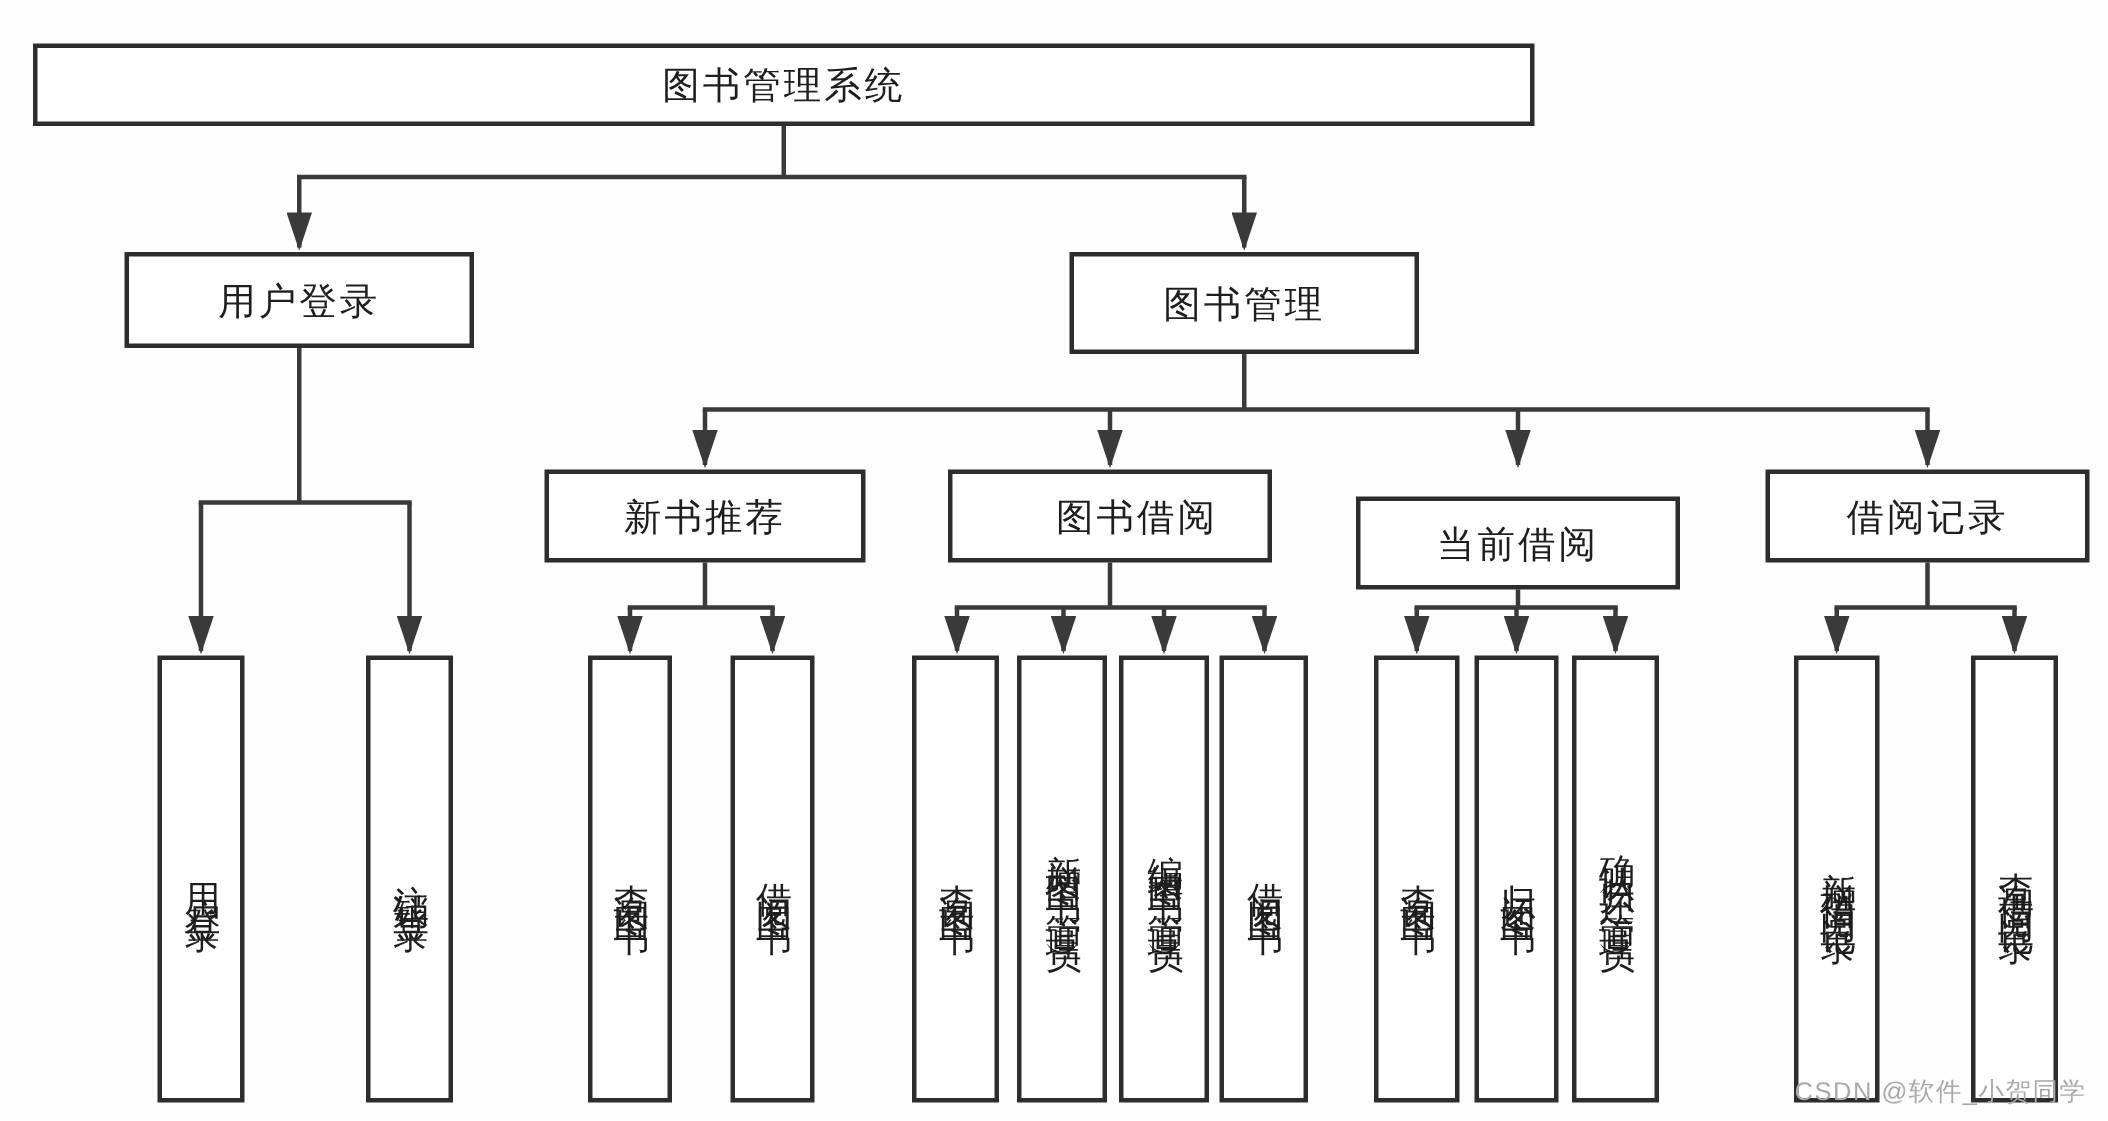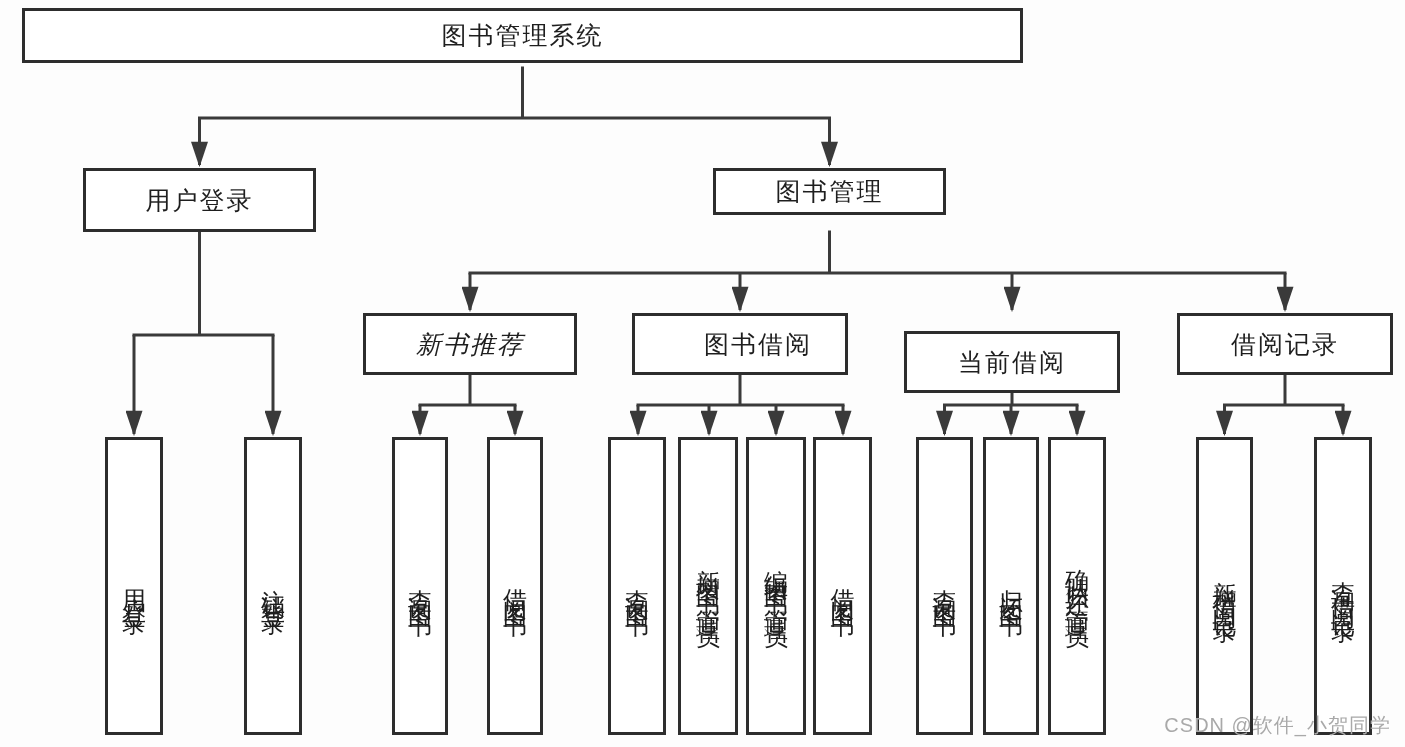--- a/index.html
+++ b/index.html
@@ -43,21 +43,21 @@
     writing-mode: vertical-rl;
     text-orientation: mixed;
     letter-spacing: 8px;
     line-height: 1;
     white-space: nowrap;
   }
   .watermark {
     position: absolute;
     right: 14px;
     bottom: 8px;
-    font-size: 20px;
+    font-size: 17px;
     color: #a9a9a9;
     letter-spacing: 1px;
     white-space: nowrap;
   }
 </style>
 </head>
 <body>
 
 <div id="canvas">
 
@@ -108,32 +108,32 @@
 
       <line x1="944.5" y1="405" x2="944.5" y2="434"></line>
       <line x1="1011" y1="405" x2="1011" y2="434"></line>
       <line x1="1077" y1="405" x2="1077" y2="434"></line>
 
       <line x1="1224.5" y1="405" x2="1224.5" y2="434"></line>
       <line x1="1343" y1="405" x2="1343" y2="434"></line>
     </g>
   </svg>
 
-  <div class="node hnode" style="left:22px; top:8px; width:1001px; height:55px;">
+  <div class="node hnode" style="left:22px; top:29px; width:1001px; height:55px;">
     <span>图书管理系统</span>
   </div>
 
   <div class="node hnode" style="left:83px; top:168px; width:233px; height:64px;">
     <span>用户登录</span>
   </div>
-  <div class="node hnode" style="left:713px; top:168px; width:233px; height:47px;">
+  <div class="node hnode" style="left:713px; top:168px; width:233px; height:68px;">
     <span>图书管理</span>
   </div>
 
-  <div class="node hnode" style="left:363px; top:313px; width:214px; height:62px;font-style:italic;">
+  <div class="node hnode" style="left:363px; top:313px; width:214px; height:62px;">
     <span>新书推荐</span>
   </div>
   <div class="node hnode" style="left:632px; top:313px; width:216px; height:62px;padding-left:36px;">
     <span>图书借阅</span>
   </div>
   <div class="node hnode" style="left:904px; top:331px; width:216px; height:62px;">
     <span>当前借阅</span>
   </div>
   <div class="node hnode" style="left:1177px; top:313px; width:216px; height:62px;">
     <span>借阅记录</span>

